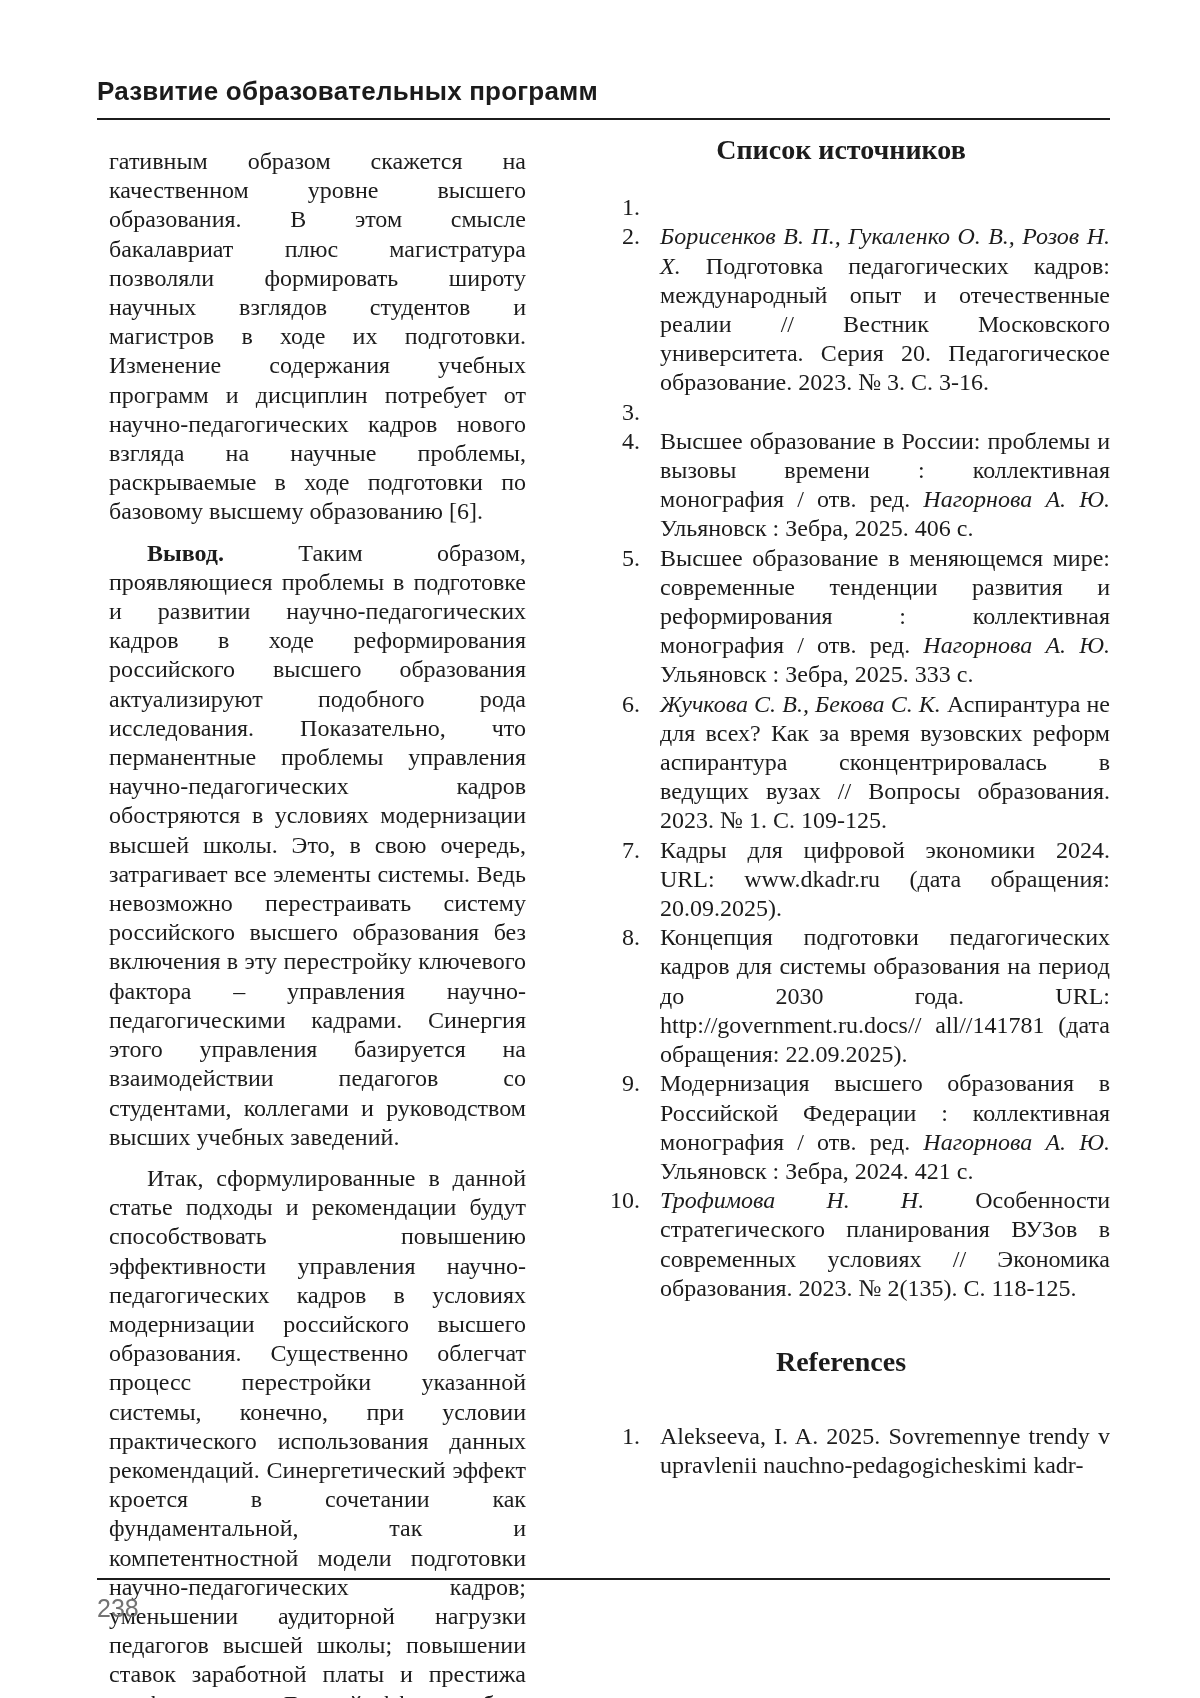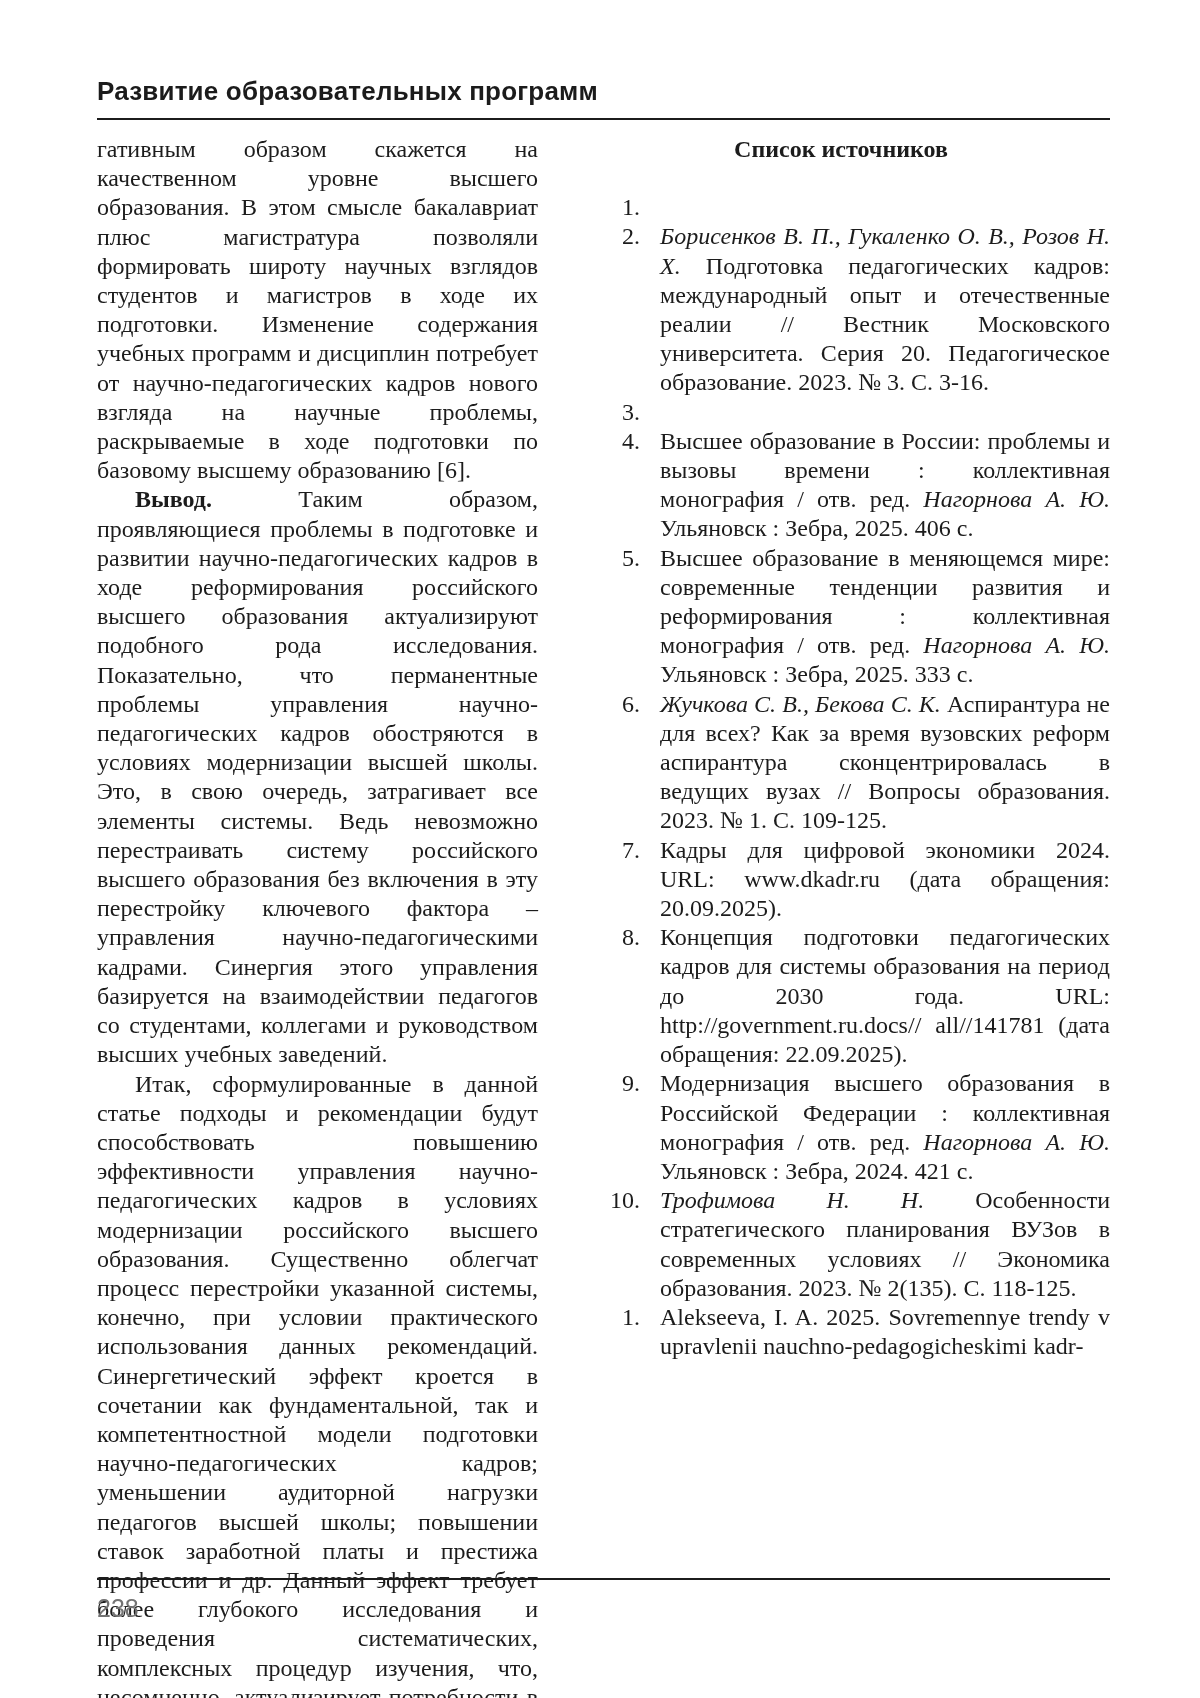--- a/index.html
+++ b/index.html
@@ -33,30 +33,30 @@
     margin: 11px 0 0 0;
   }
   .columns {
     display: flex;
     gap: 34px;
     margin-top: 15px;
   }
   .col-left { width: 441px; flex: 0 0 441px; }
   .col-right { width: 538px; flex: 0 0 538px; }
   .para {
-    margin: 0;
+    margin: 12px;
     font-size: 24px;
     line-height: 29.2px;
     text-align: justify;
   }
   .para.indent { text-indent: 38px; }
   .b { font-weight: bold; }
   .i { font-style: italic; }
   .section-heading {
-    font-size: 24px;
+    font-size: 28px;
     line-height: 29.2px;
     font-weight: bold;
     text-align: center;
     margin: 0 0 29px 0;
   }
   .references-heading {
     margin-top: 44px;
     margin-bottom: 46px;
   }
   .ref-item {
@@ -136,20 +136,21 @@
             </div>
             <div class="ref-item">
               <div class="ref-num">9.</div>
               <div class="ref-body"><span>Модернизация высшего образования в Российской Федерации : коллективная монография / отв. ред. </span><span class="i">Нагорнова А. Ю.</span><span> Ульяновск : Зебра, 2024. 421 с.</span></div>
             </div>
             <div class="ref-item">
               <div class="ref-num">10.</div>
               <div class="ref-body"><span class="i">Трофимова Н. Н.</span><span> Особенности стратегического планирования ВУЗов в современных условиях // Экономика образования. 2023. № 2(135). С. 118-125.</span></div>
             </div>
           </div>
+        <p class="section-heading references-heading">References</p>
         <div>
             <div class="ref-item">
               <div class="ref-num">1.</div>
               <div class="ref-body"><span>Alekseeva, I. A. 2025. Sovremennye trendy v upravlenii nauchno-pedagogicheskimi kadr-</span></div>
             </div>
           </div>
       </div>
     </div>
   </div>
   <div class="footer">

